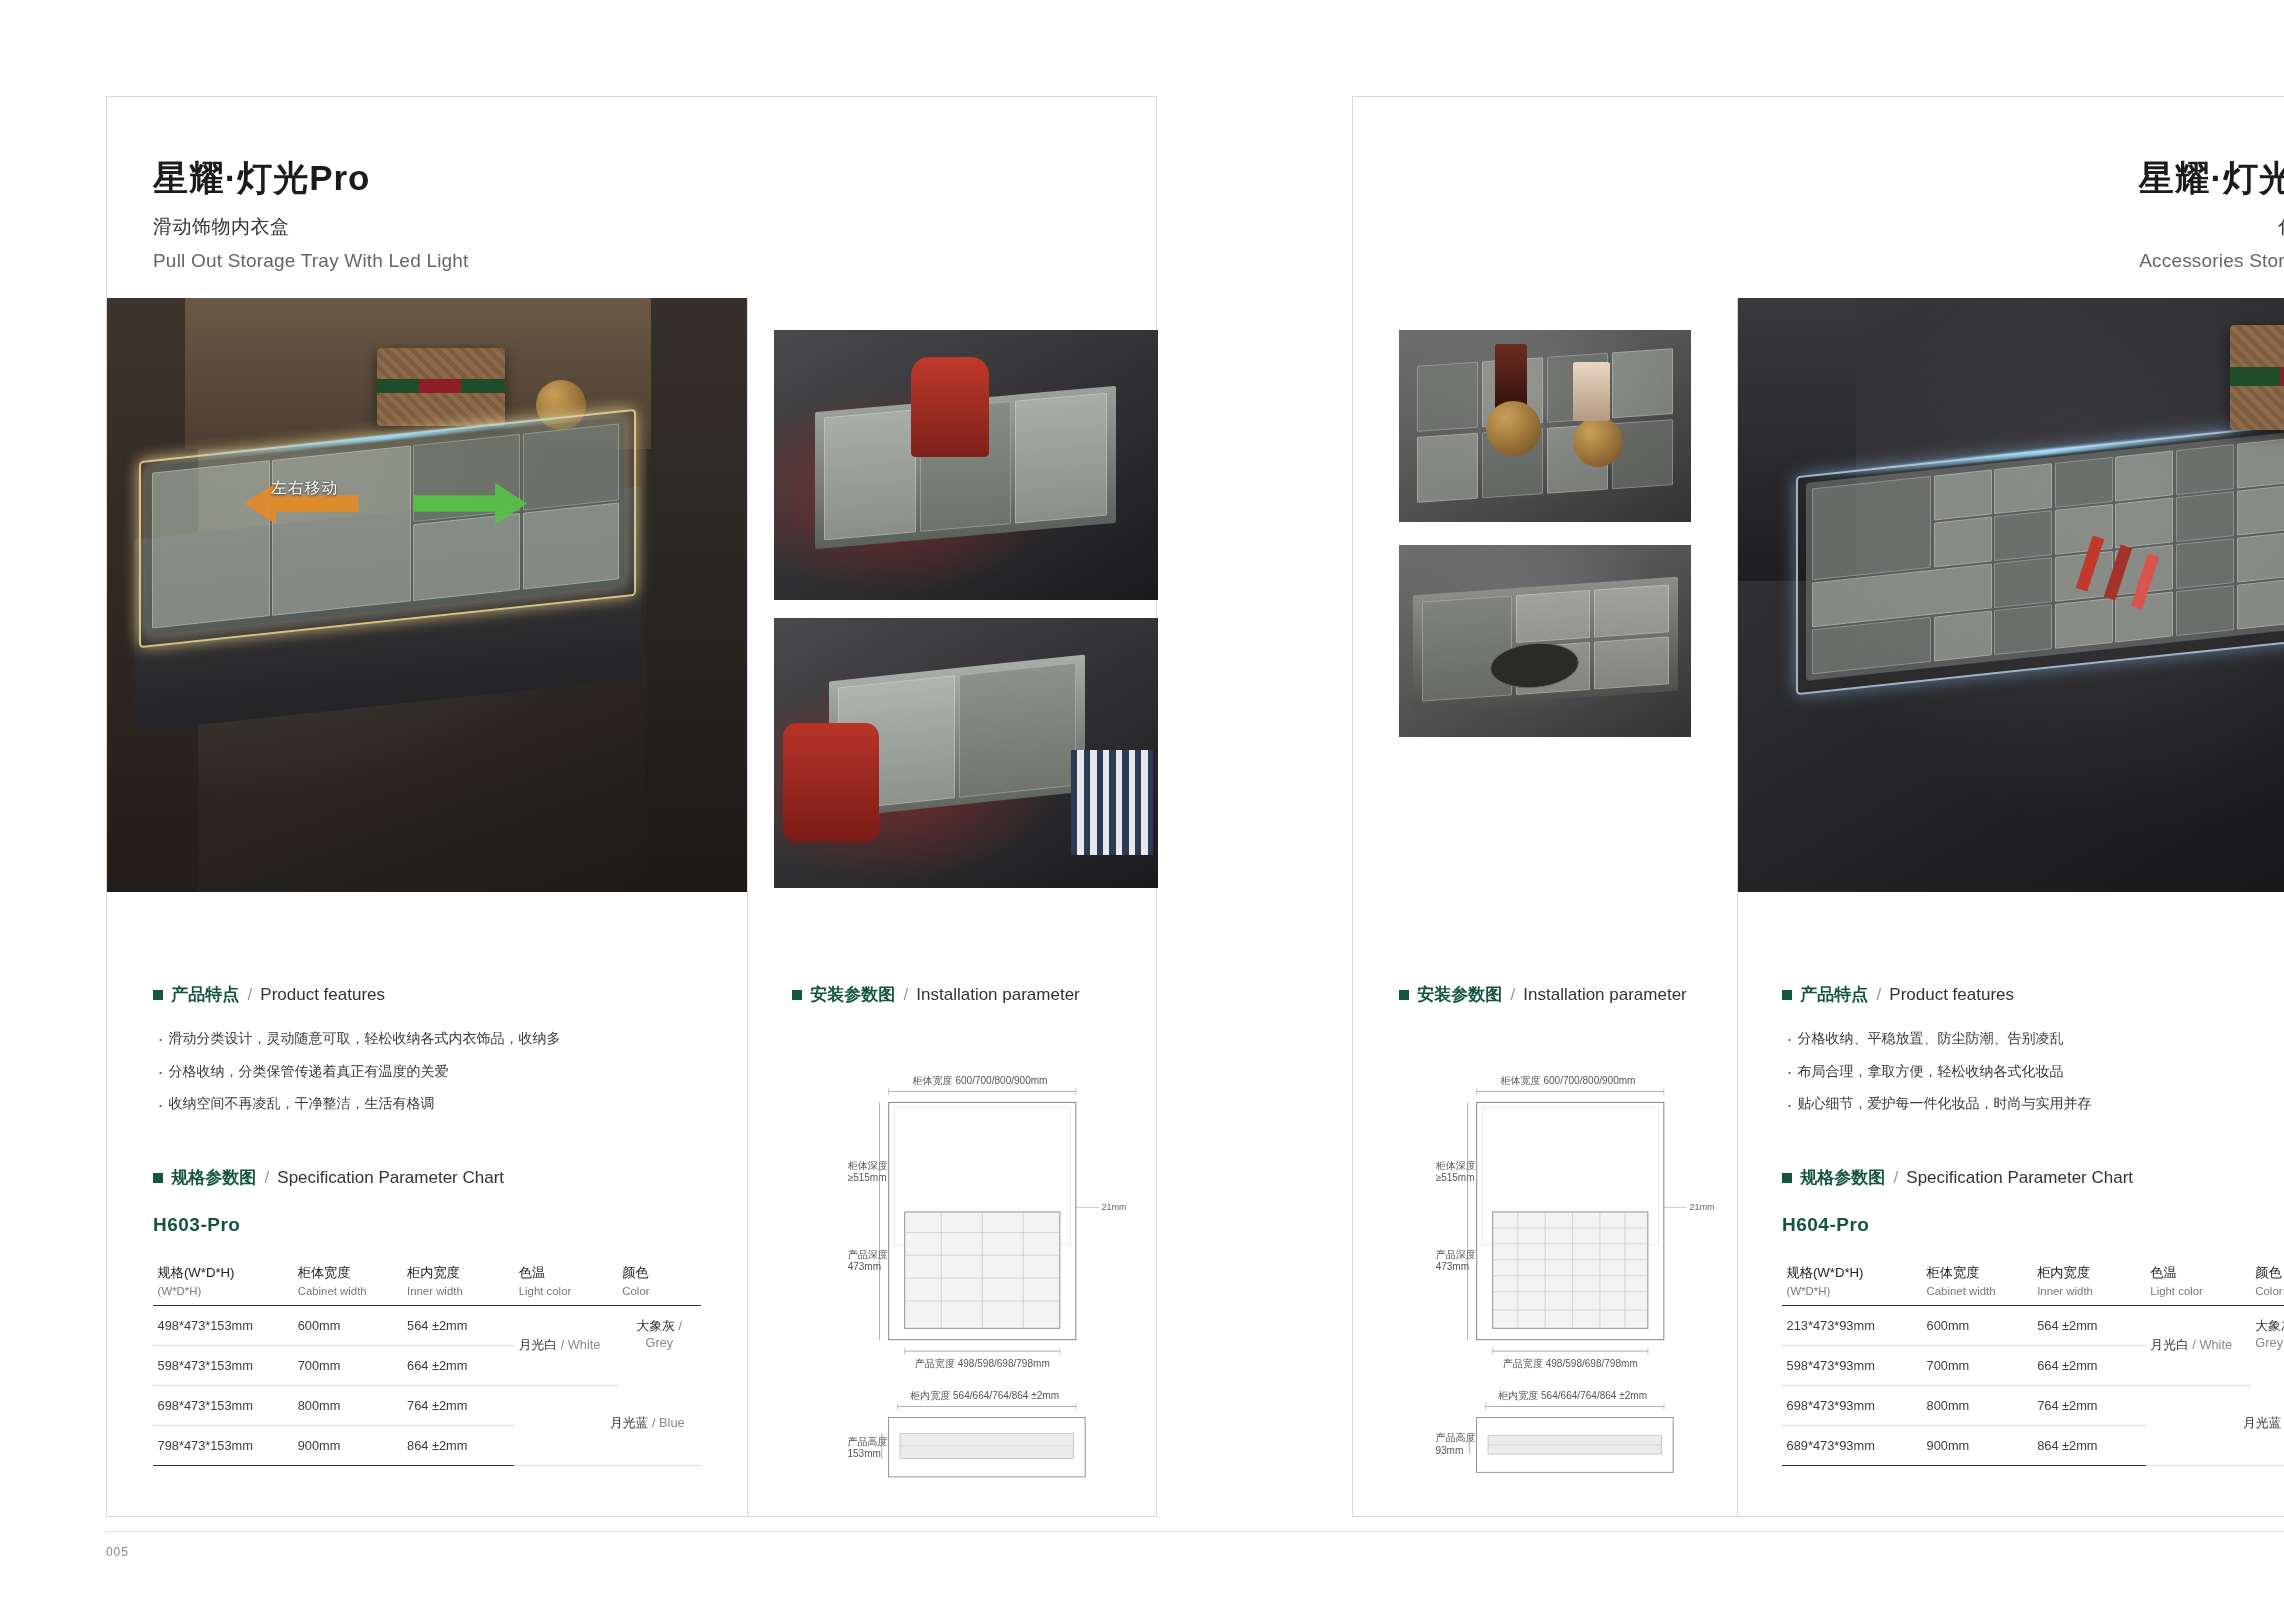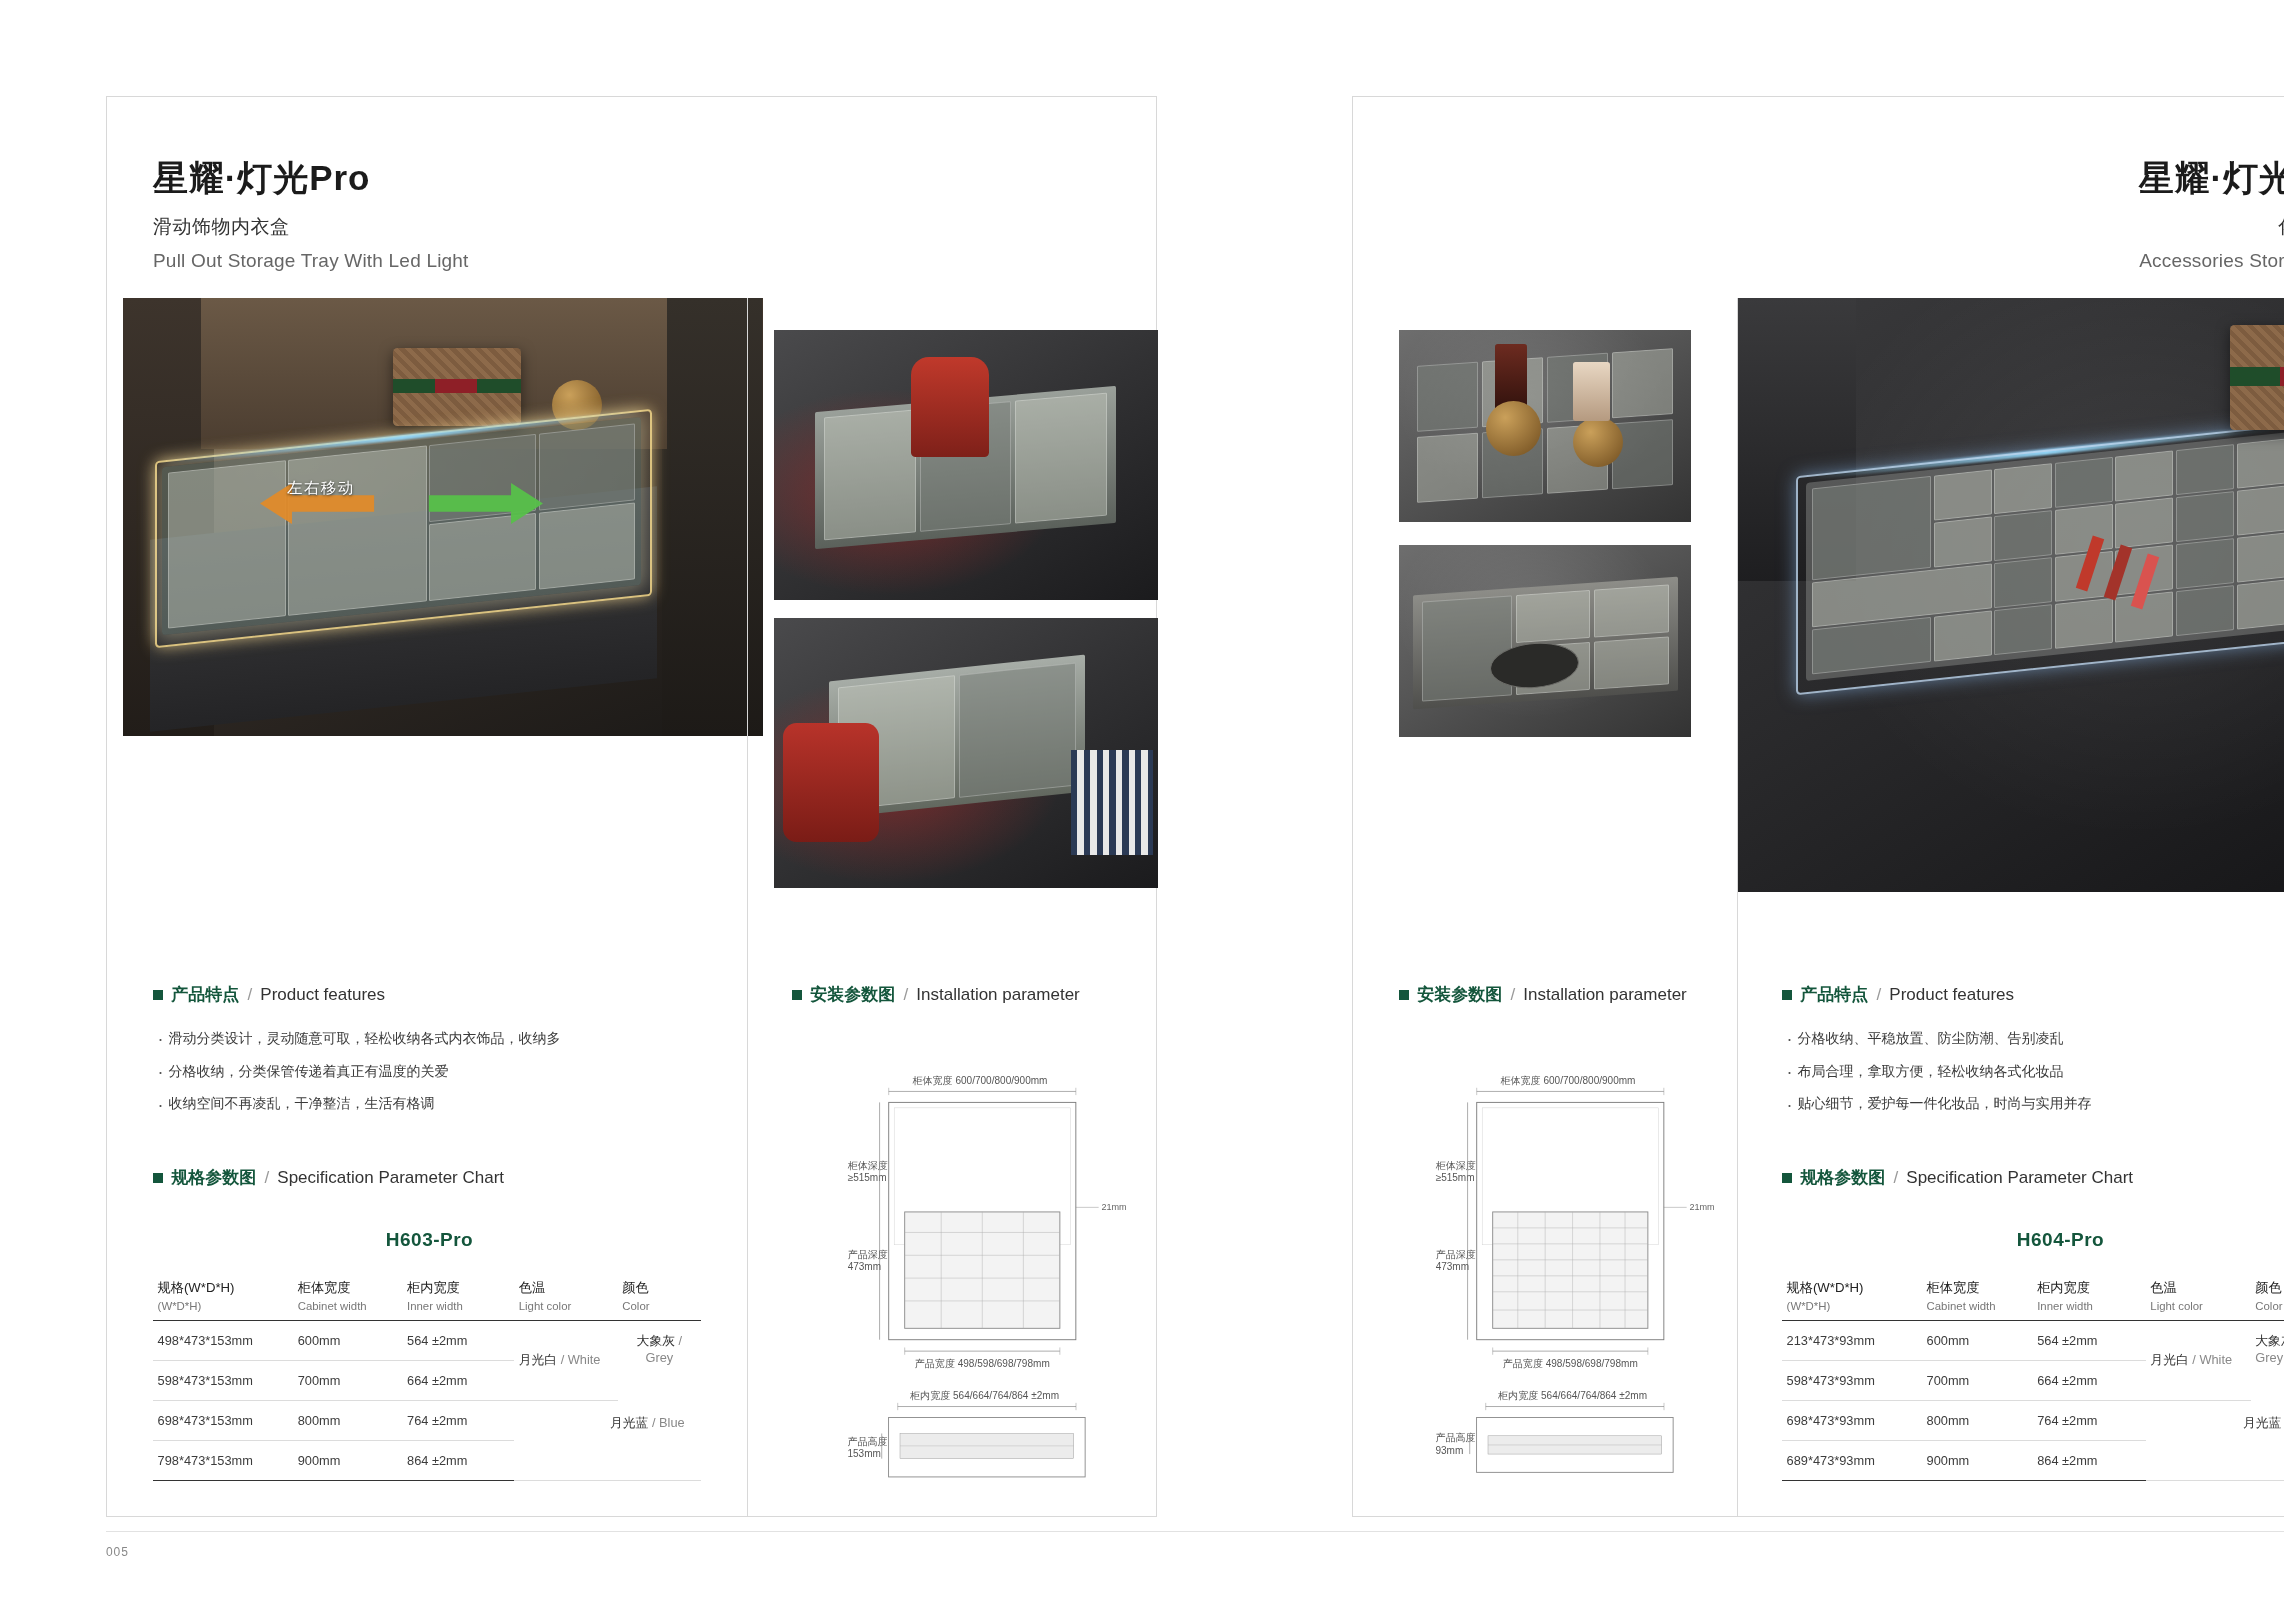--- a/index.html
+++ b/index.html
@@ -68,21 +68,21 @@
   .sq { width:10px; height:10px; background:#14563c; display:inline-block; }
   .sec-head .cn { font-weight:700; color:#14563c; }
   .sec-head .slash { color:#9a9a9a; }
   .sec-head .en { color:#333; }
 
   .bullets { margin-top:20px; }
   .bullets li { list-style:none; font-size:14px; color:#3a3a3a; line-height:1.75; margin-bottom:8.2px; position:relative; padding-left:13.7px;}
   .bullets li:before { content:"·"; position:absolute; left:2.7px; top:-1.8px; font-size:18px; color:#555; }
   ul.bullets { padding:0; margin-left:1.8px; }
 
-  .model { font-size:19px; color:#14563c; font-weight:700; letter-spacing:0.5px; margin-top:40px;text-align:center; }
+  .model { font-size:19px; color:#14563c; font-weight:700; letter-spacing:0.5px; margin-top:25px; }
 
   table.spec { border-collapse:collapse; margin-top:15.5px; }
   table.spec th, table.spec td { text-align:left; padding:12px 4.6px; font-size:12.8px; color:#3c3c3c; font-weight:400; }
   table.spec thead th { border-bottom:0.9px solid #333; padding-bottom:8.2px; }
   table.spec thead .cn { display:block; font-size:13.2px; color:#222; }
   table.spec thead .en { display:block; font-size:11.4px; color:#777; margin-top:3.7px; }
   table.spec tbody tr td { border-bottom:0.5px solid #dcdcdc; }
   table.spec tbody tr:last-child td { border-bottom:0.9px solid #333; }
   .color-cn { color:#333; }
   .color-en { color:#888; }
@@ -105,21 +105,21 @@
   <div class="page left">
 
     <div class="hdr lefty">
       <div class="title">星耀·灯光Pro</div>
       <div class="sub">滑动饰物内衣盒</div>
       <div class="en">Pull Out Storage Tray With Led Light</div>
     </div>
 
     <div class="band">
 
-      <div class="photo ph-wood" style="left:16px; top:0; width:640px; height:438px;">
+      <div class="photo ph-wood" style="left:0; top:0; width:640px; height:594px;">
 
         <div style="position:absolute;left:0;top:0;width:91px;height:100%;background:linear-gradient(180deg,#3d342c,#221d19);"></div>
         <div style="position:absolute;left:539px;top:0;width:100px;height:100%;background:linear-gradient(180deg,#35302a,#1d1a17);"></div>
 
         <div style="position:absolute;left:78px;top:0;width:466px;height:151px;background:linear-gradient(180deg,#6b5946,#4b3d30);"></div>
 
         <div class="bag" style="left:270px; top:50px; width:128px; height:78px;">
           <div class="stripe"></div>
         </div>
         <div class="ball" style="left:429px; top:82px; width:50px; height:50px;"></div>

